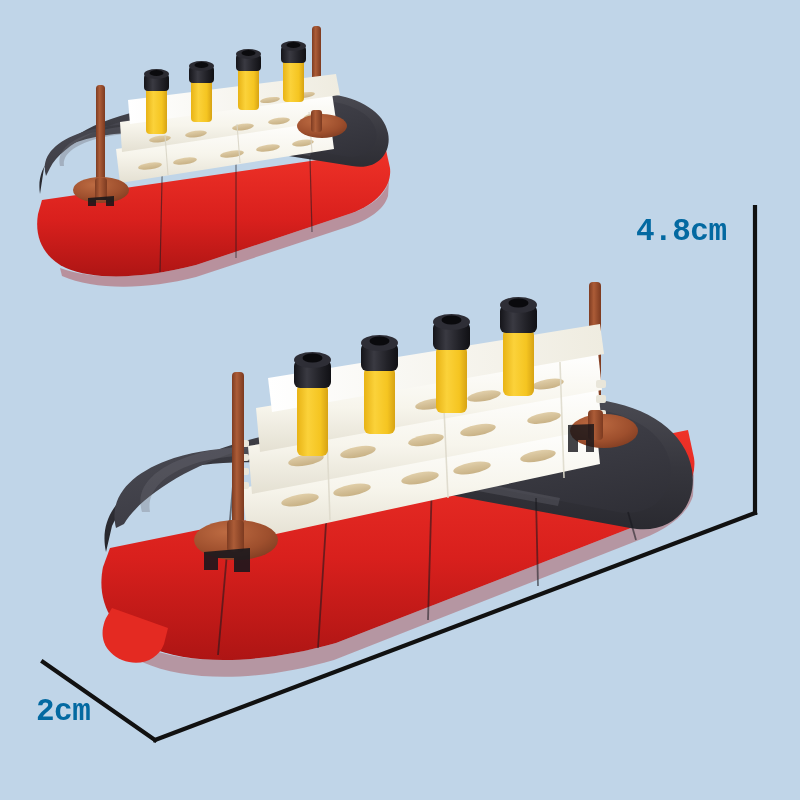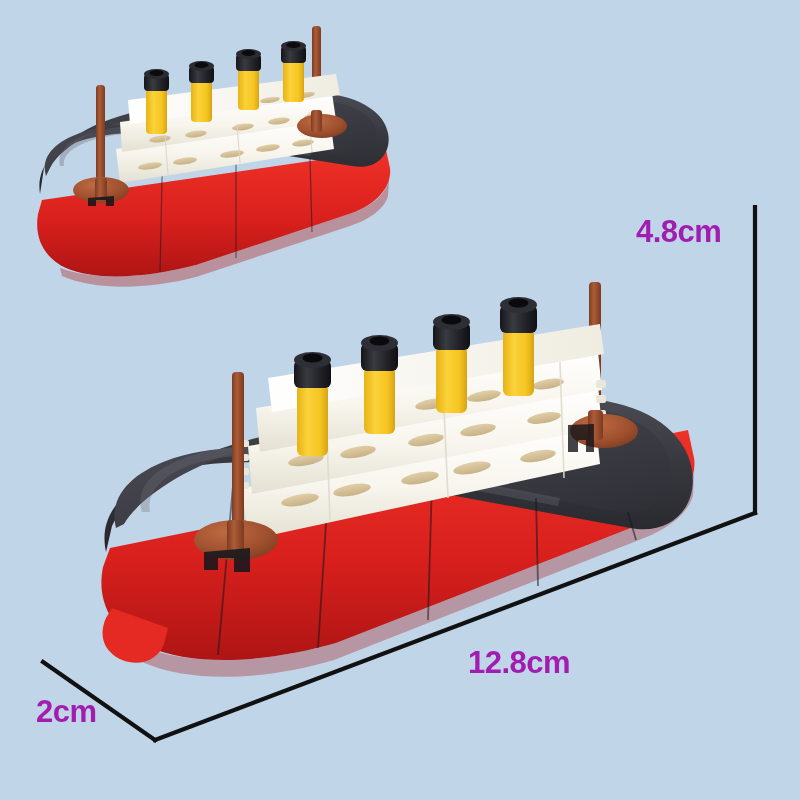--- a/index.html
+++ b/index.html
@@ -23,23 +23,23 @@
   #scene-svg {
     position: absolute;
     left: 0;
     top: 0;
     width: 800px;
     height: 800px;
     display: block;
   }
   .dim-label {
     position: absolute;
-    color: #a21caf;
+    color: #0369a1;
     font-weight: bold;
-    font-family: Liberation Sans, sans-serif;
+    font-family: Liberation Mono, monospace;
     letter-spacing: -0.5px;
     white-space: nowrap;
     user-select: none;
     text-align: right;
   }
   #label-height {
     left: 636px;
     top: 214px;
     font-size: 31px;
   }
@@ -368,17 +368,16 @@
       <path d="M 755 207 L 755 513"></path>
 
       <path d="M 755 513 L 155 740"></path>
 
       <path d="M 155 740 L 43 662"></path>
     </g>
   </svg>
 
   <div class="dim-label" id="label-height">4.8cm</div>
 
-  <div class="dim-label" id="label-length">12.8cm</div>
 
   <div class="dim-label" id="label-depth">2cm</div>
 
 </div>
 
 </body></html>

